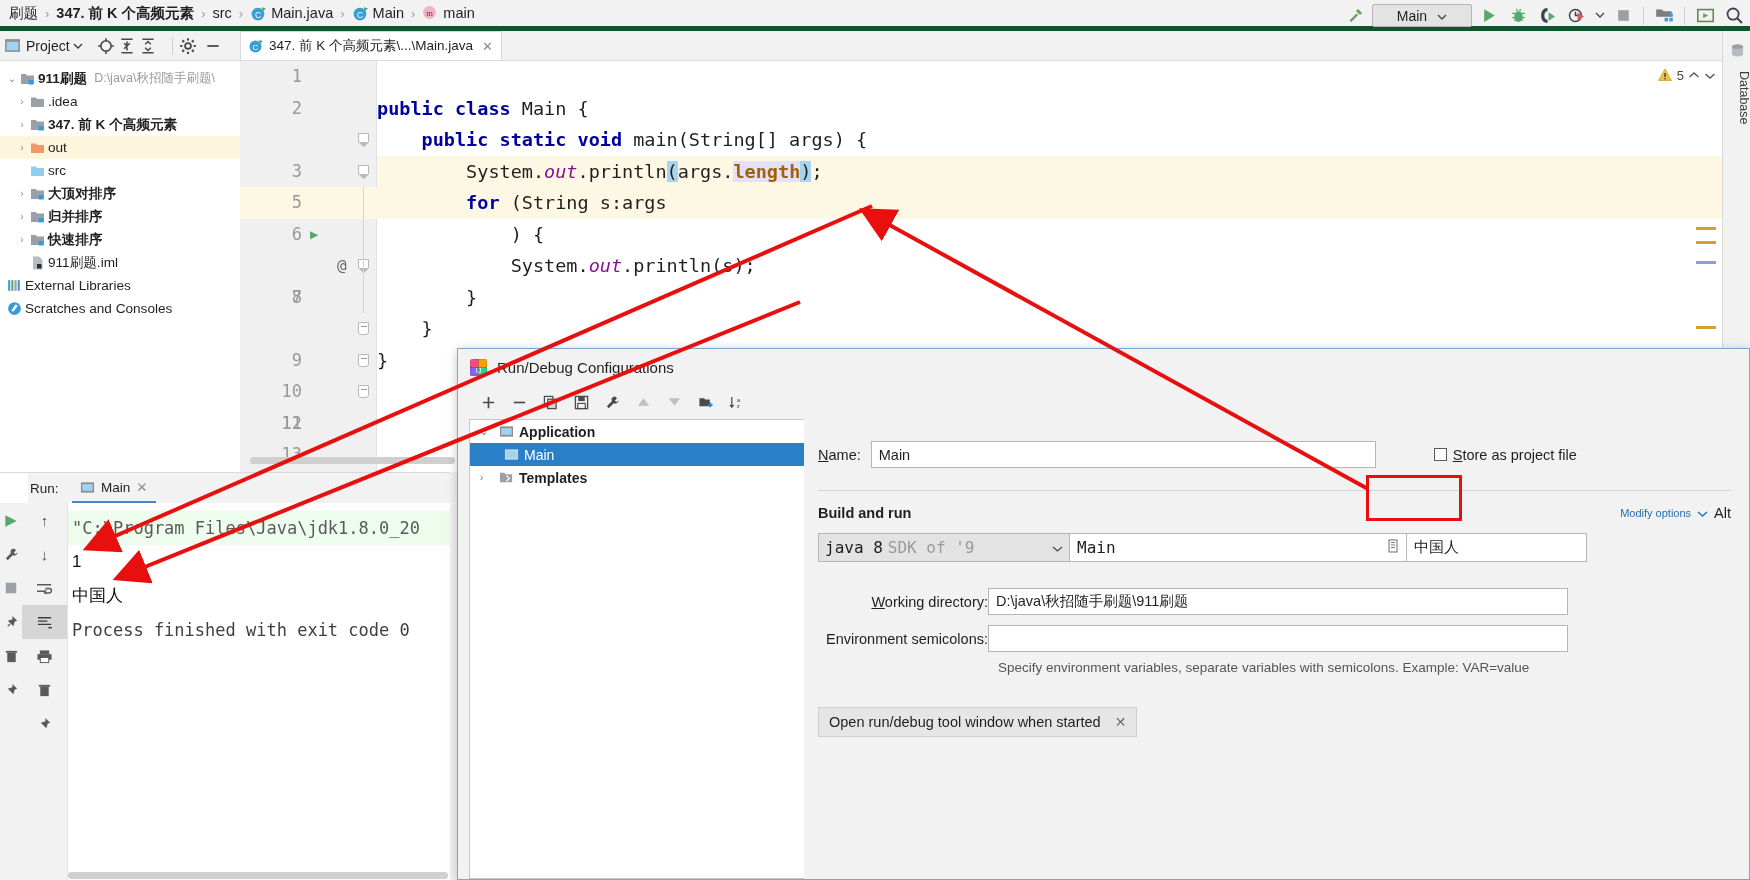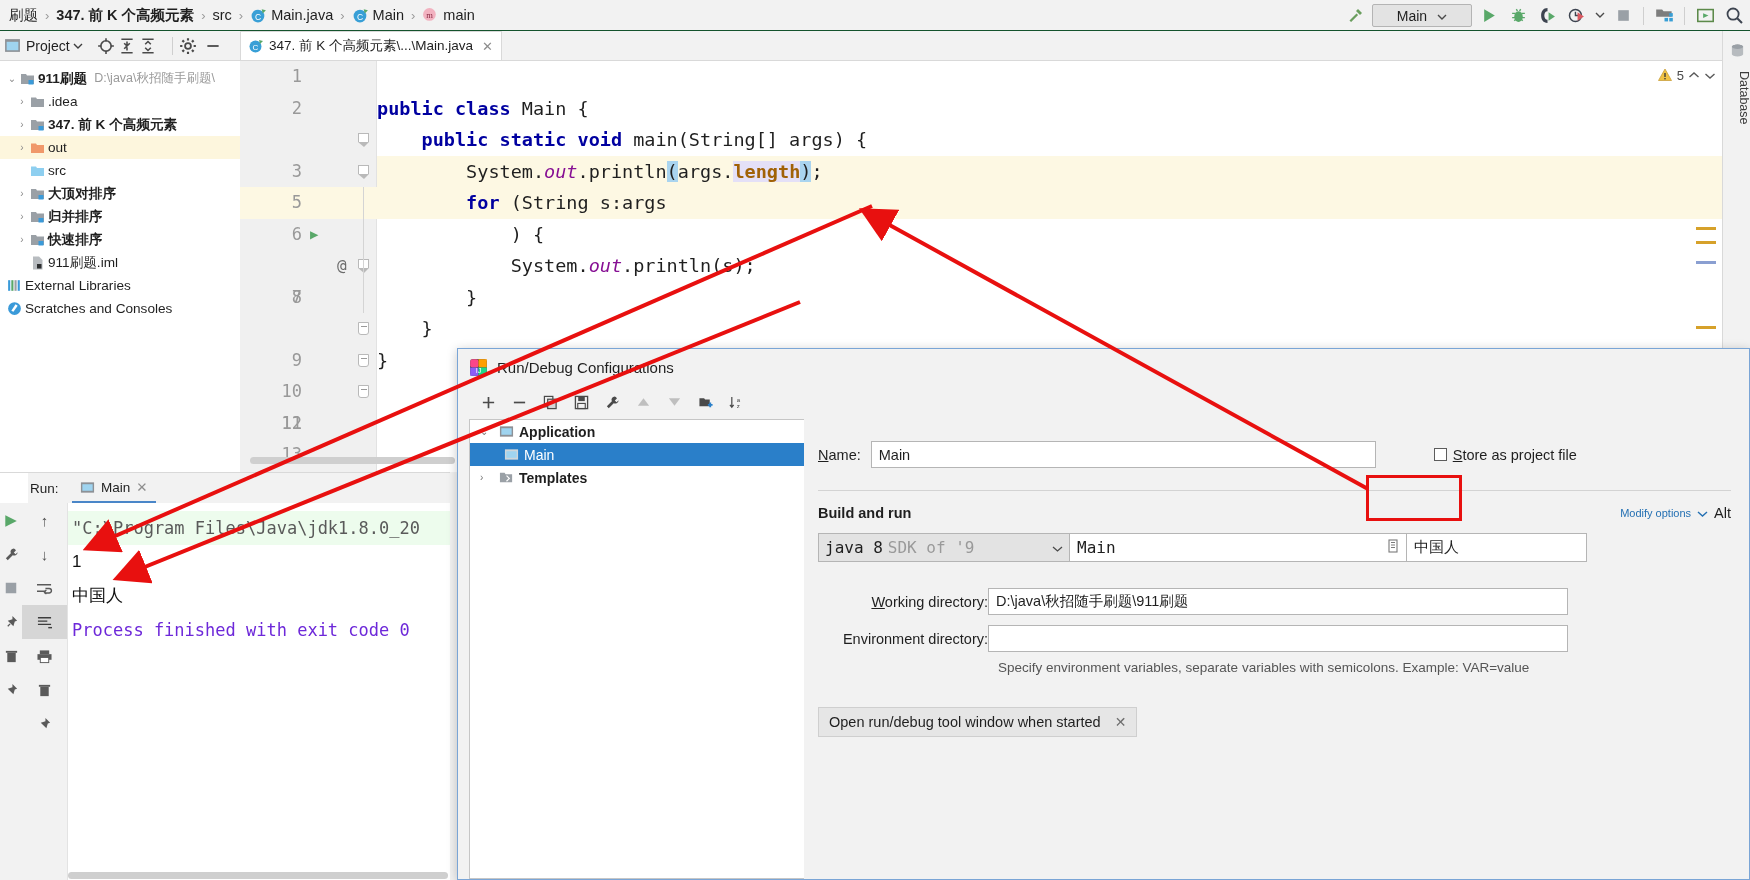--- a/index.html
+++ b/index.html
@@ -8,21 +8,21 @@
     font-family: "Liberation Sans", sans-serif;
     font-size: 13px; color: #1f1f1f;
     background: #f2f2f2; overflow: hidden;
   }
   #root { position: relative; width: 1750px; height: 880px; }
 
   
   .topbar {
     position: absolute; left: 0; top: 0; width: 1750px; height: 31px;
     background: #f2f2f2; display: flex; align-items: center;
-    border-bottom: 1px solid #14532d;
+    border-bottom: 5px solid #14532d;
   }
   .crumbs { display: flex; align-items: center; padding-left: 6px; gap: 0px; }
   .crumb { display: flex; align-items: center; font-size: 14.5px; padding: 0 3px; white-space: nowrap; }
   .crumb.bold { font-weight: bold; }
   .crumb-sep { color: #9a9a9a; font-size: 13px; padding: 0 4px; }
   .ic { display: inline-flex; align-items: center; justify-content: center; margin-right: 4px; }
 
   .topright { position: absolute; right: 4px; top: 0; height: 31px; display: flex; align-items: center; gap: 5px; }
   .runsel {
     display: flex; align-items: center; justify-content: center; gap: 10px;
@@ -123,21 +123,21 @@
     display: flex; align-items: center; gap: 6px; padding: 0 8px; height: 29px;
     border-bottom: 2px solid #4a86c8; font-size: 13.5px;
   }
   .runside { position: absolute; left: 0; top: 30px; width: 22px; bottom: 0; background: #f2f2f2; }
   .runside2 { position: absolute; left: 22px; top: 30px; width: 46px; bottom: 0; background: #f2f2f2; border-right: 1px solid #e3e3e3; }
   .rsbtn { height: 34px; display: flex; align-items: center; justify-content: center; color: #555; font-size: 15px; }
   .console { position: absolute; left: 68px; top: 30px; right: 0; bottom: 12px; padding: 8px 0 0 0; overflow: hidden; }
   .cline { font-family: "DejaVu Sans Mono", monospace; font-size: 17px; line-height: 34px; white-space: pre; padding-left: 4px; }
   .cline.cmd { background: #edfced; color: #5a5a5a; }
   .cline.res { color: #111; font-family: "Liberation Sans", sans-serif; }
-  .cline.fin { color: #6d28d9; font-family: "DejaVu Sans Mono", monospace; }
+  .cline.fin { color: #404040; font-family: "DejaVu Sans Mono", monospace; }
   .hscroll { position: absolute; left: 68px; right: 0; bottom: 0; height: 10px; }
   .hscroll i { position: absolute; left: 0; top: 2px; width: 380px; height: 7px; background: #cfcfcf; border-radius: 4px; }
 
   
   .escroll { position: absolute; left: 250px; bottom: 416px; width: 205px; height: 7px; background: #cfcfcf; border-radius: 4px; }
   .escroll2 { position: absolute; left: 1232px; bottom: 416px; width: 220px; height: 7px; background: #cfcfcf; border-radius: 4px; }
 
   
   .dialog {
     position: absolute; left: 457px; top: 348px; width: 1293px; height: 532px;
@@ -833,21 +833,21 @@
         
         <div class="frow" style="margin-top:26px;">
           <span class="flabel" style="width:170px;"><u>W</u>orking directory:</span>
           <div class="finput" style="width:580px;">
             <span>D:\java\秋招随手刷题\911刷题</span>
           </div>
         </div>
 
         
         <div class="frow" style="margin-top:10px;">
-          <span class="flabel" style="width:170px;">Environment directory:</span>
+          <span class="flabel" style="width:170px;">Environment semicolons:</span>
           <div class="finput" style="width:580px;">
             <span></span>
           </div>
         </div>
         <div class="hint" style="margin-left:180px;margin-top:8px;">Specify environment variables, separate variables with semicolons. Example: VAR=value</div>
 
         
         <div class="pill" style="margin-top:32px;">
           <span>Open run/debug tool window when started</span>
           <span style="color:#6f6f6f;font-size:14px;">✕</span>

